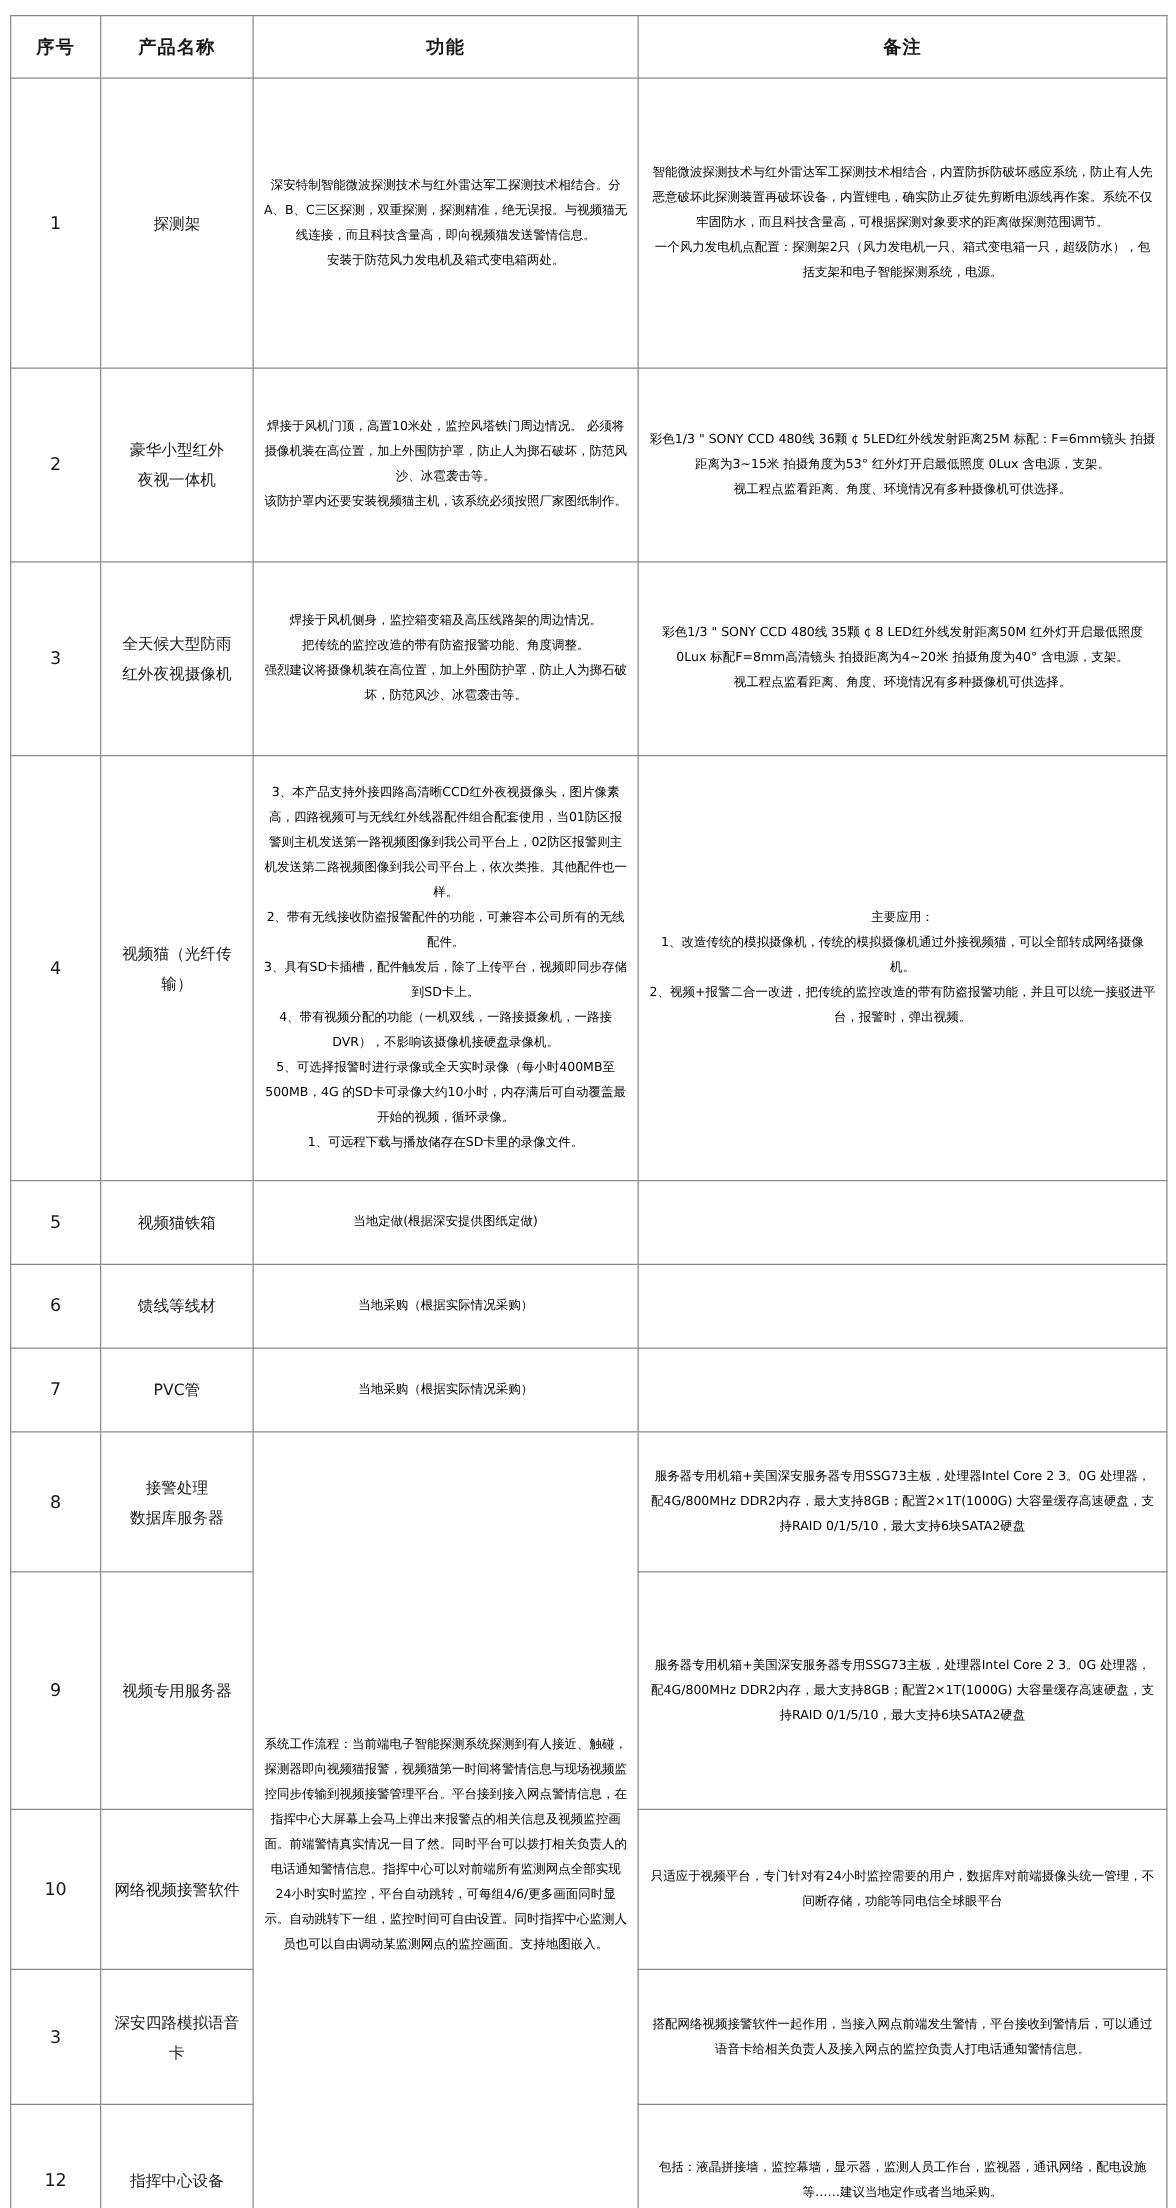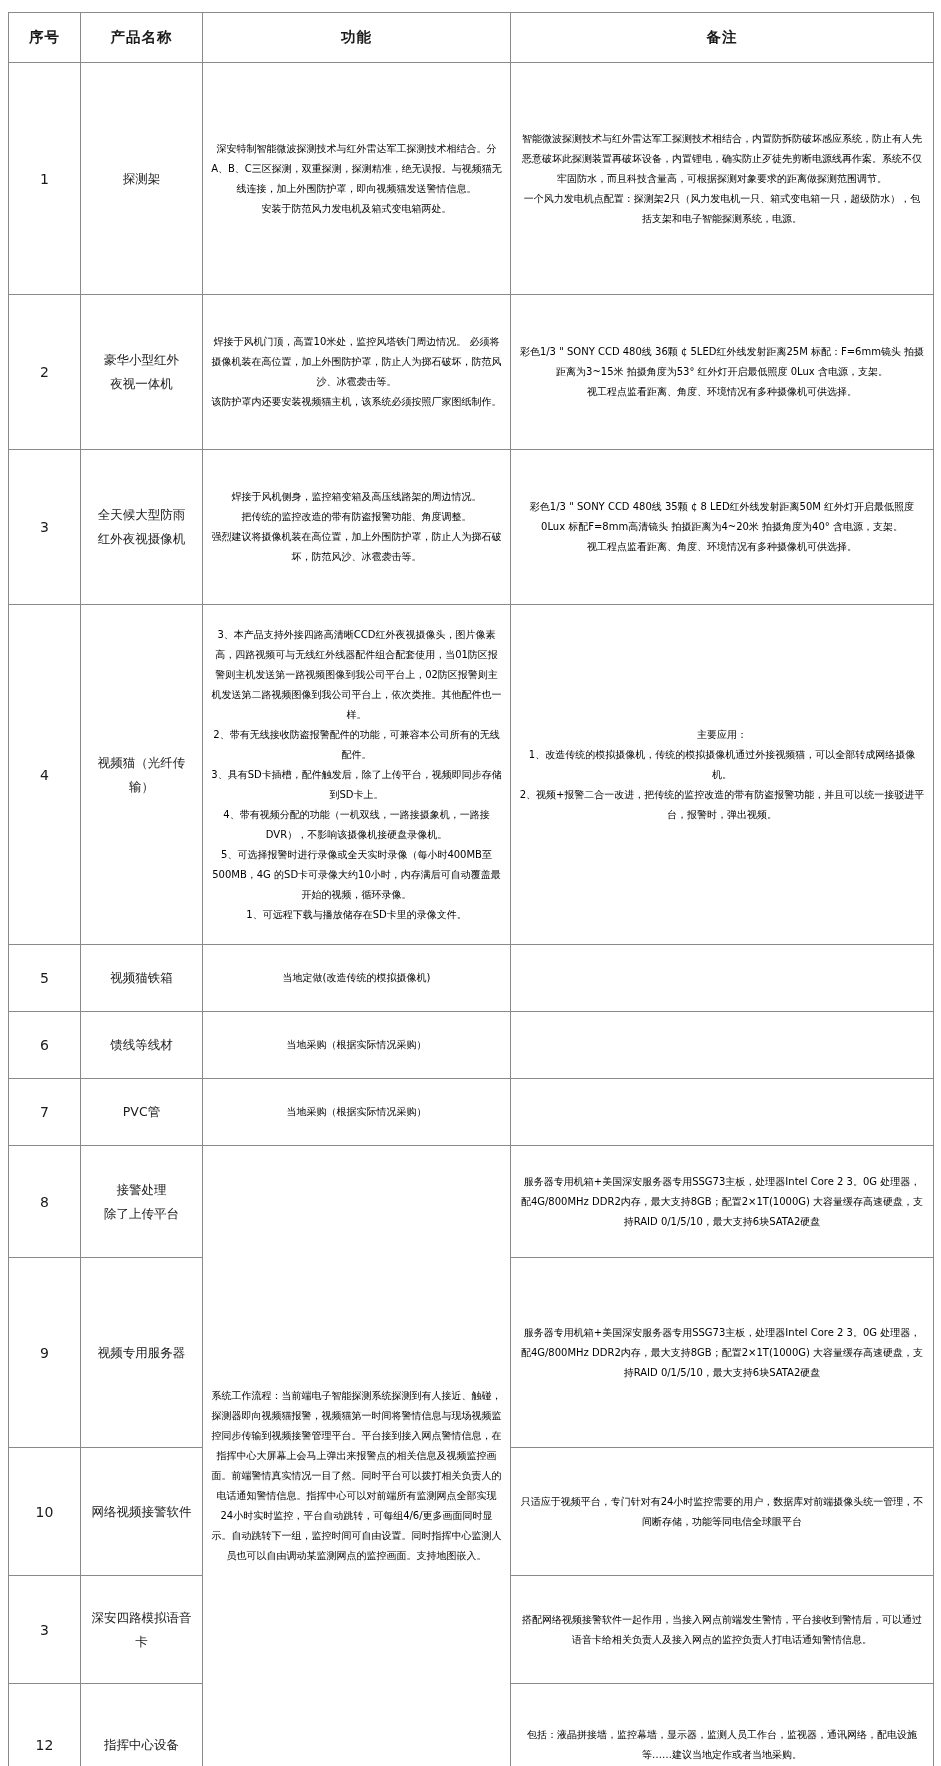--- a/index.html
+++ b/index.html
@@ -82,21 +82,21 @@
         <th>备注</th>
       </tr>
     </thead>
     <tbody id="tbody">
         <tr style="height: 232px;">
           <td class="no">1</td>
           <td class="name">
             <span class="nm-line">探测架</span>
           </td>
           <td class="func lines">
-            <p>深安特制智能微波探测技术与红外雷达军工探测技术相结合。分A、B、C三区探测，双重探测，探测精准，绝无误报。与视频猫无线连接，加上外围防护罩，即向视频猫发送警情信息。</p>
+            <p>深安特制智能微波探测技术与红外雷达军工探测技术相结合。分A、B、C三区探测，双重探测，探测精准，绝无误报。与视频猫无线连接，而且科技含量高，即向视频猫发送警情信息。</p>
             <p> 安装于防范风力发电机及箱式变电箱两处。</p>
           </td>
           <td class="rem lines">
             <p>智能微波探测技术与红外雷达军工探测技术相结合，内置防拆防破坏感应系统，防止有人先恶意破坏此探测装置再破坏设备，内置锂电，确实防止歹徒先剪断电源线再作案。系统不仅牢固防水，而且科技含量高，可根据探测对象要求的距离做探测范围调节。</p>
             <p>一个风力发电机点配置：探测架2只（风力发电机一只、箱式变电箱一只，超级防水），包括支架和电子智能探测系统，电源。</p>
           </td>
         </tr>
         <tr style="height: 155px;">
           <td class="no">2</td>
           <td class="name">
@@ -146,21 +146,21 @@
             <p>1、改造传统的模拟摄像机，传统的模拟摄像机通过外接视频猫，可以全部转成网络摄像机。</p>
             <p>2、视频+报警二合一改进，把传统的监控改造的带有防盗报警功能，并且可以统一接驳进平台，报警时，弹出视频。</p>
           </td>
         </tr>
         <tr style="height: 67px;">
           <td class="no">5</td>
           <td class="name">
             <span class="nm-line">视频猫铁箱</span>
           </td>
           <td class="func lines mid">
-            <p>当地定做(改造传统的模拟摄像机)</p>
+            <p>当地定做(根据深安提供图纸定做)</p>
           </td>
           <td class="rem lines mid"></td>
         </tr>
         <tr style="height: 67px;">
           <td class="no">6</td>
           <td class="name">
             <span class="nm-line">馈线等线材</span>
           </td>
           <td class="func lines mid">
             <p>当地采购（根据实际情况采购）</p>
@@ -174,21 +174,21 @@
           </td>
           <td class="func lines mid">
             <p>当地采购（根据实际情况采购）</p>
           </td>
           <td class="rem lines mid"></td>
         </tr>
         <tr style="height: 112px;">
           <td class="no">8</td>
           <td class="name">
             <span class="nm-line">接警处理</span>
-            <span class="nm-line">除了上传平台</span>
+            <span class="nm-line">数据库服务器</span>
           </td>
           <td class="func" rowspan="5" style="vertical-align: middle;">
             <p>系统工作流程：当前端电子智能探测系统探测到有人接近、触碰，探测器即向视频猫报警，视频猫第一时间将警情信息与现场视频监控同步传输到视频接警管理平台。平台接到接入网点警情信息，在指挥中心大屏幕上会马上弹出来报警点的相关信息及视频监控画面。前端警情真实情况一目了然。同时平台可以拨打相关负责人的电话通知警情信息。指挥中心可以对前端所有监测网点全部实现24小时实时监控，平台自动跳转，可每组4/6/更多画面同时显示。自动跳转下一组，监控时间可自由设置。同时指挥中心监测人员也可以自由调动某监测网点的监控画面。支持地图嵌入。</p>
           </td>
           <td class="rem lines mid">
             <p>服务器专用机箱+美国深安服务器专用SSG73主板，处理器Intel Core 2 3。0G 处理器，配4G/800MHz DDR2内存，最大支持8GB；配置2×1T(1000G) 大容量缓存高速硬盘，支持RAID 0/1/5/10，最大支持6块SATA2硬盘</p>
           </td>
         </tr>
         <tr style="height: 190px;">
           <td class="no">9</td>

